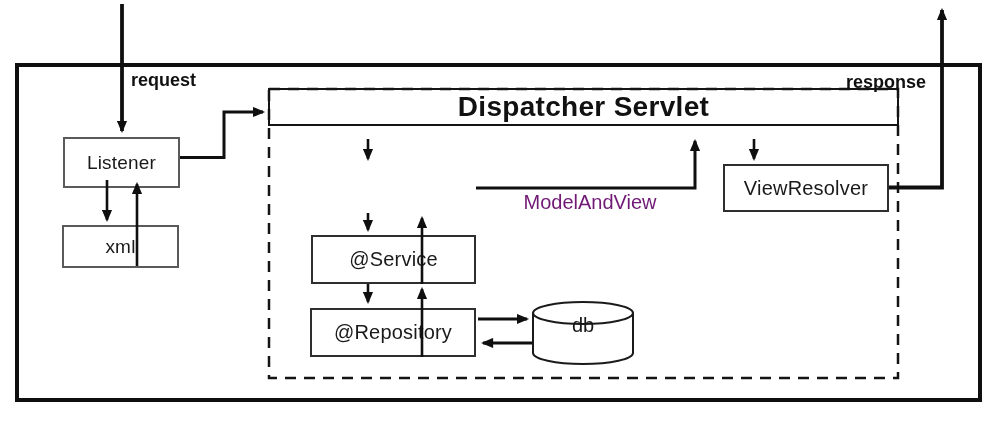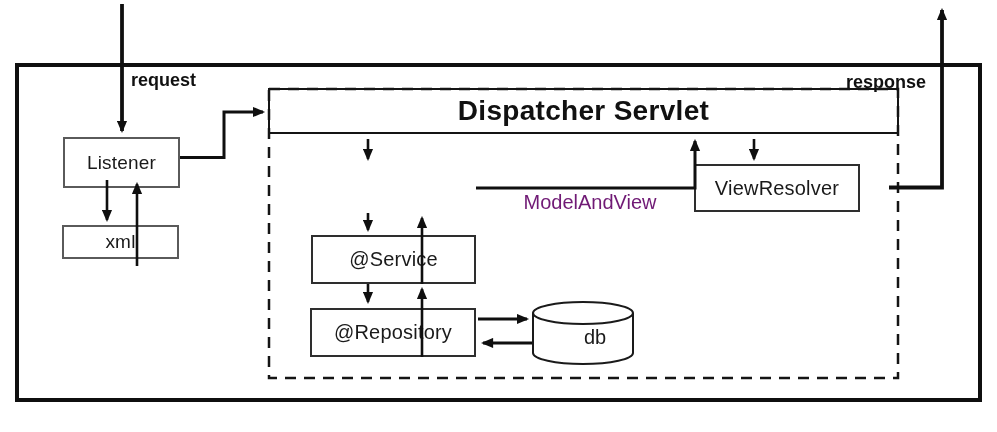--- a/index.html
+++ b/index.html
@@ -27,40 +27,40 @@
   .node.light { border: 2px solid #5a5a5a; }
   #outer-box {
     position: absolute;
     left: 15px; top: 63px; width: 967px; height: 339px;
     border: 4px solid #0f0f0f;
     background: transparent;
     z-index: 1;
   }
   #dispatcher {
     position: absolute;
-    left: 268px; top: 88px; width: 631px; height: 46px;
+    left: 268px; top: 88px; width: 631px; height: 38px;
     background: #ffffff;
     border: 2.5px solid #141414;
     display: flex;
     align-items: center;
     justify-content: center;
     z-index: 2;
   }
   #dispatcher .title {
     font-size: 28px;
     font-weight: 700;
     color: #111111;
     letter-spacing: 0.3px;
   }
   #listener     { left: 63px;  top: 137px; width: 117px; height: 51px; }
-  #xml          { left: 62px;  top: 225px; width: 117px; height: 34px; }
+  #xml          { left: 62px;  top: 225px; width: 117px; height: 43px; }
   #controller   { left: 310px; top: 164px; width: 166px; height: 49px; font-size: 20px; }
   #service      { left: 311px; top: 235px; width: 165px; height: 49px; font-size: 20px; }
   #repository   { left: 310px; top: 308px; width: 166px; height: 49px; font-size: 20px; }
-  #viewresolver { left: 694px; top: 164px; width: 166px; height: 48px; font-size: 20px; }
+  #viewresolver { left: 723px; top: 164px; width: 166px; height: 48px; font-size: 20px; }
   #wires {
     position: absolute;
     left: 0; top: 0; width: 997px; height: 432px;
     z-index: 3;
     pointer-events: none;
   }
   .flow-label {
     position: absolute;
     font-size: 18px;
     font-weight: 700;
@@ -76,26 +76,25 @@
     left: 505px; top: 191px; width: 170px;
     text-align: center;
     font-size: 20px;
     font-weight: 400;
     color: #701a75;
     z-index: 4;
     white-space: nowrap;
   }
   #db-label {
     position: absolute;
-    left: 533px; top: 326px; width: 100px;
+    left: 533px; top: 314px; width: 100px;
     text-align: center;
     font-size: 20px;
     color: #1a1a1a;
     z-index: 4;
-    margin-left: 12px;
   }
 </style>
 </head>
 <body>
 
 <div id="canvas">
 
   <div id="outer-box"></div>
 
   <div id="request-label" class="flow-label">request</div>

